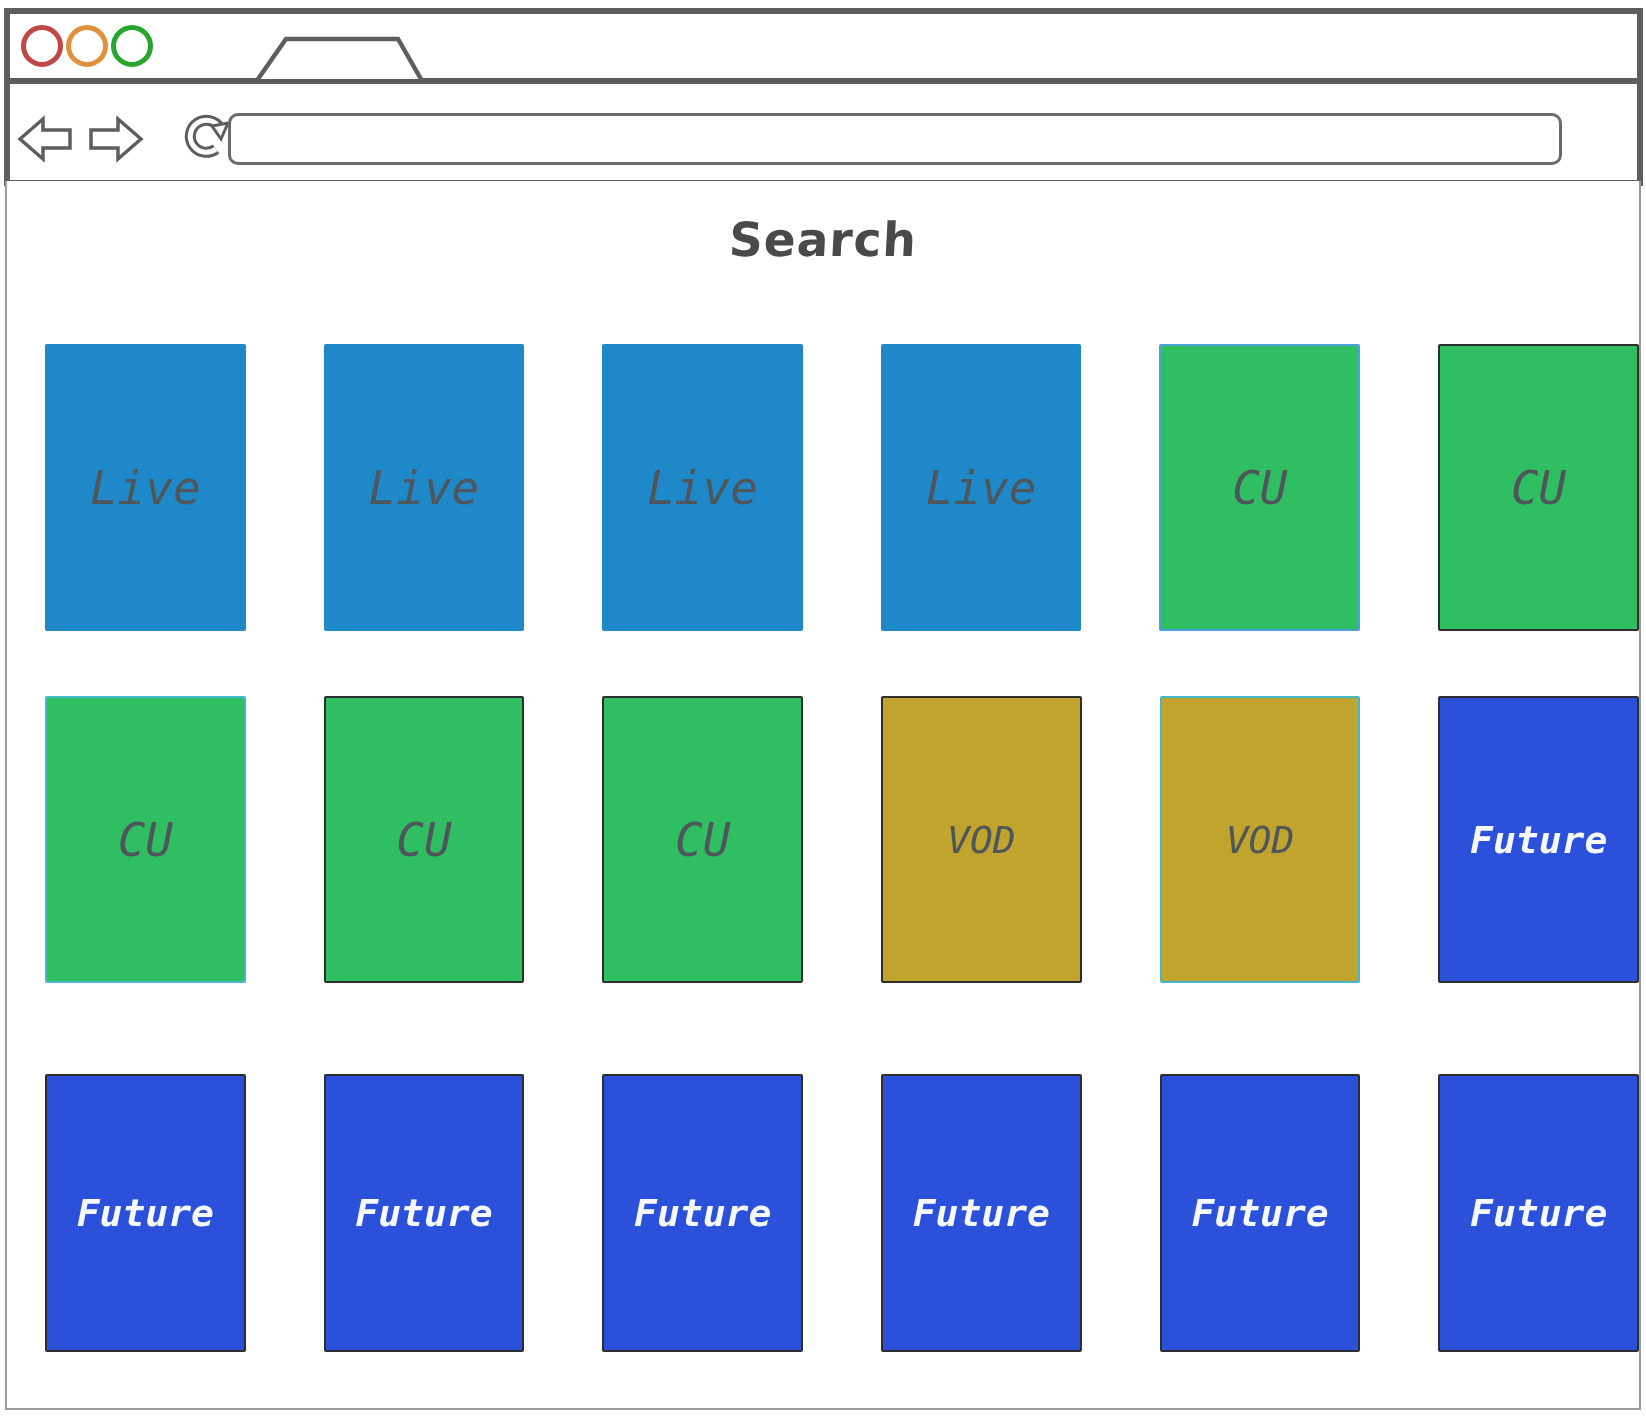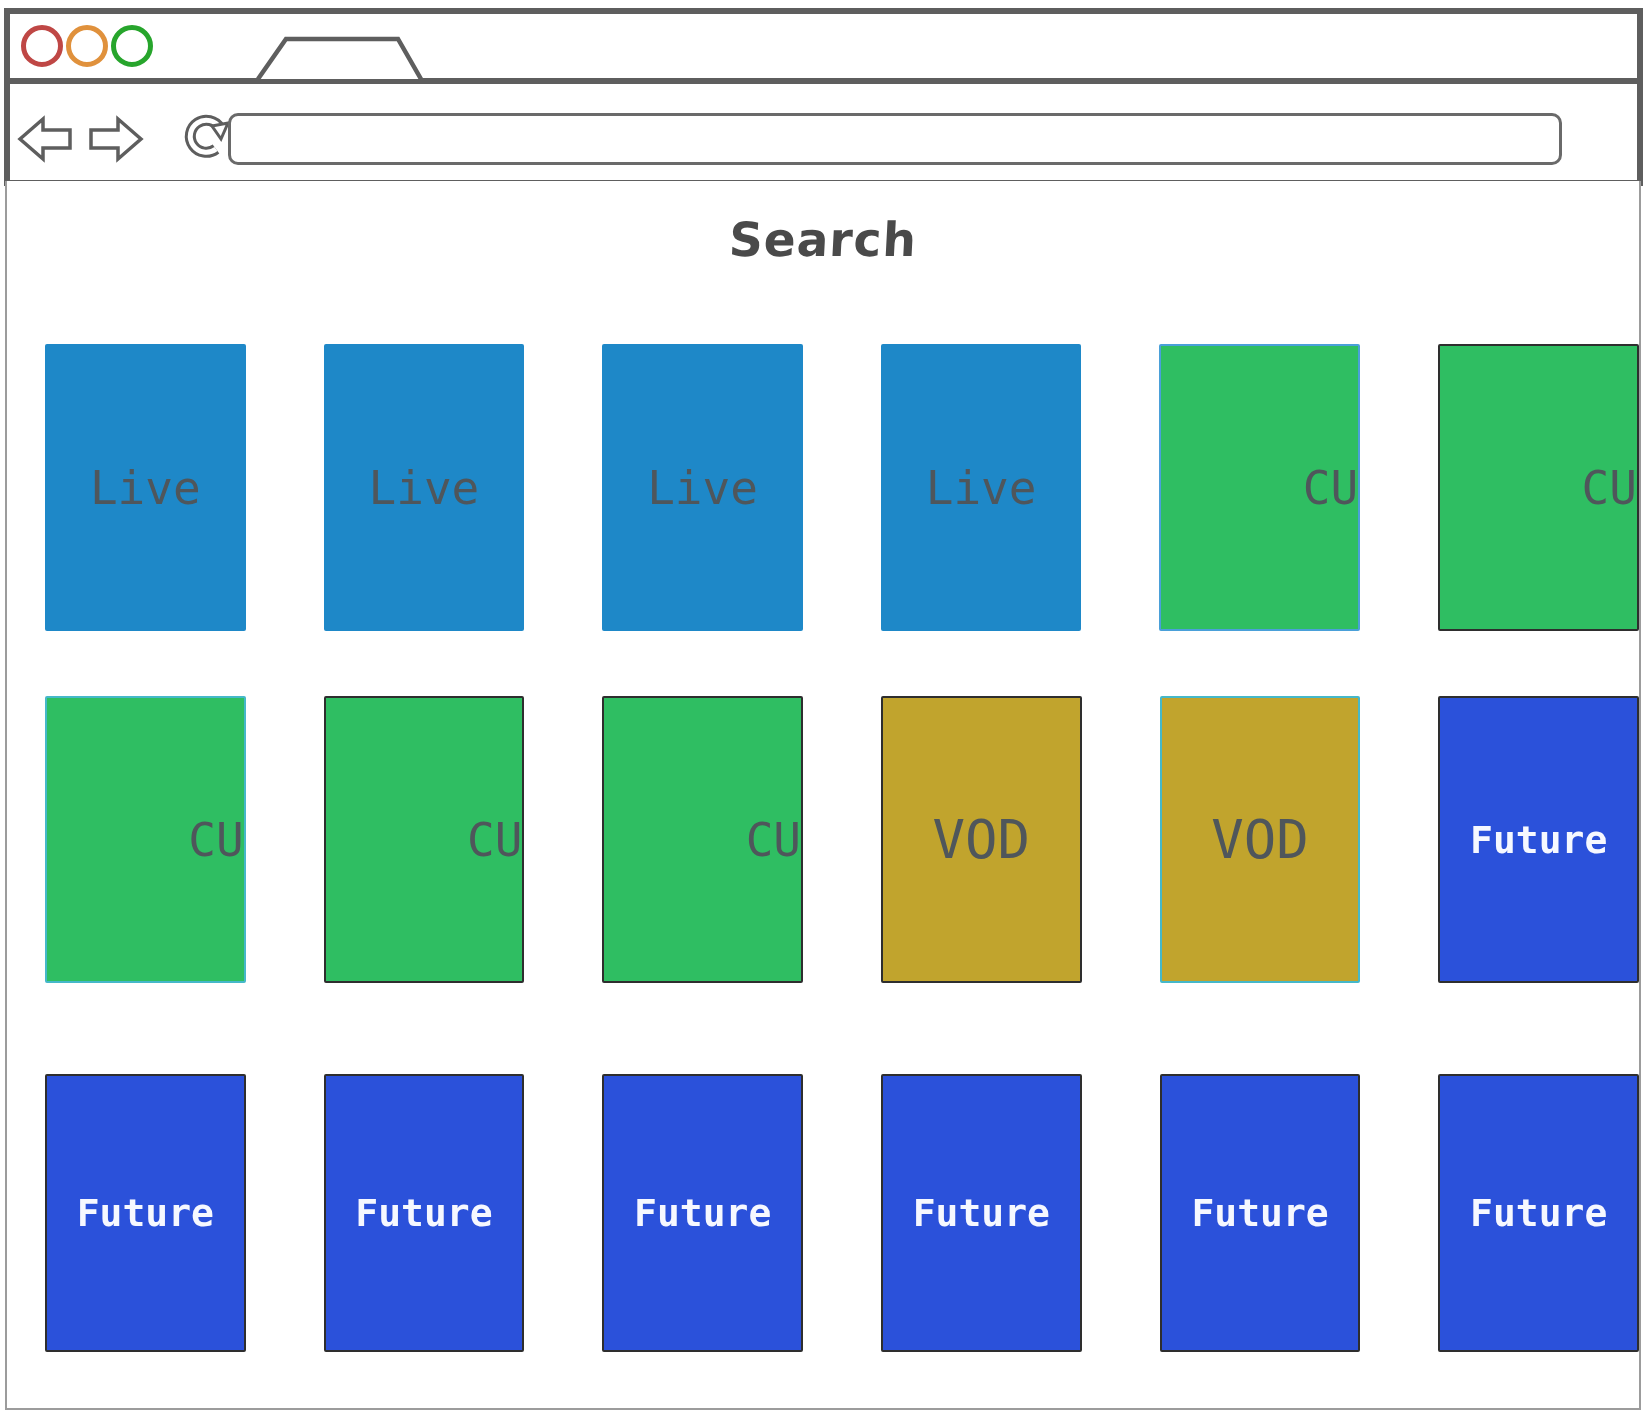--- a/index.html
+++ b/index.html
@@ -45,33 +45,33 @@
     box-sizing:border-box;border:2px solid var(--c-content_border);border-top:none;
     background:#fff;
   }
   .page-title{
     margin-top:28px;text-align:center;
     font-family:"DejaVu Sans", sans-serif;font-weight:bold;
     font-size:47px;line-height:62px;letter-spacing:1px;
     color:var(--c-title_text);transform:skewX(-3deg);
   }
 
-  #grid .row{display:flex;margin-left:38px;gap:78px;}
+  #grid .row{display:flex;margin-left:38px;gap:78px;font-style:italic;}
   #grid .row:nth-child(1){margin-top:73px;}
   #grid .row:nth-child(2){margin-top:65px;}
   #grid .row:nth-child(3){margin-top:91px;}
   .card{
     width:209px;height:287px;box-sizing:border-box;border-radius:2px;
     display:flex;align-items:center;justify-content:center;cursor:pointer;
     font-family:"DejaVu Sans Mono","Liberation Mono",monospace;
   }
   #grid .row:nth-child(3) .card{height:278px;}
   .card.live  {background:var(--c-live);  color:var(--c-label_dark); font-size:46px;}
-  .card.cu    {background:var(--c-cu);    color:var(--c-label_dark); font-size:46px;justify-content:flex-end;}
-  .card.vod   {background:var(--c-vod);   color:var(--c-label_dark); font-size:54px;}
+  .card.cu    {background:var(--c-cu);    color:var(--c-label_dark); font-size:46px;}
+  .card.vod   {background:var(--c-vod);   color:var(--c-label_dark); font-size:38px;}
   .card.future{background:var(--c-future);color:var(--c-label_light);font-size:38px;font-weight:bold;}
   .card.b-none{border:none;}
   .card.b-dark{border:2px solid var(--c-card_border_dark);}
   .card.b-teal{border:2px solid var(--c-card_border_teal);}
   .card.b-blue{border:2px solid var(--c-card_border_blue);}
 </style>
 </head>
 <body>
 
 <div class="chrome">

